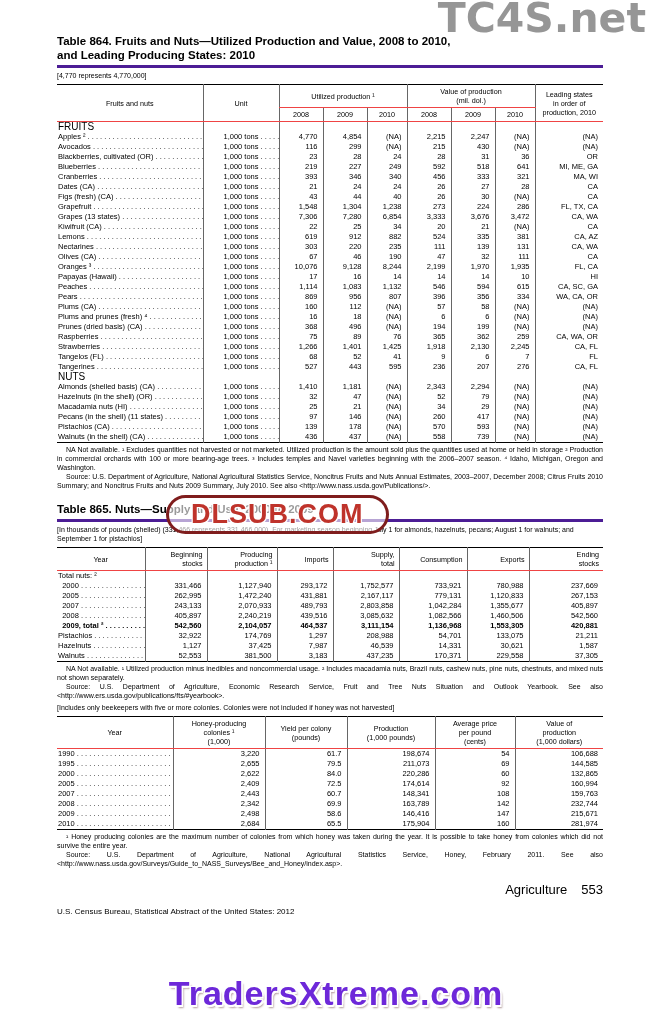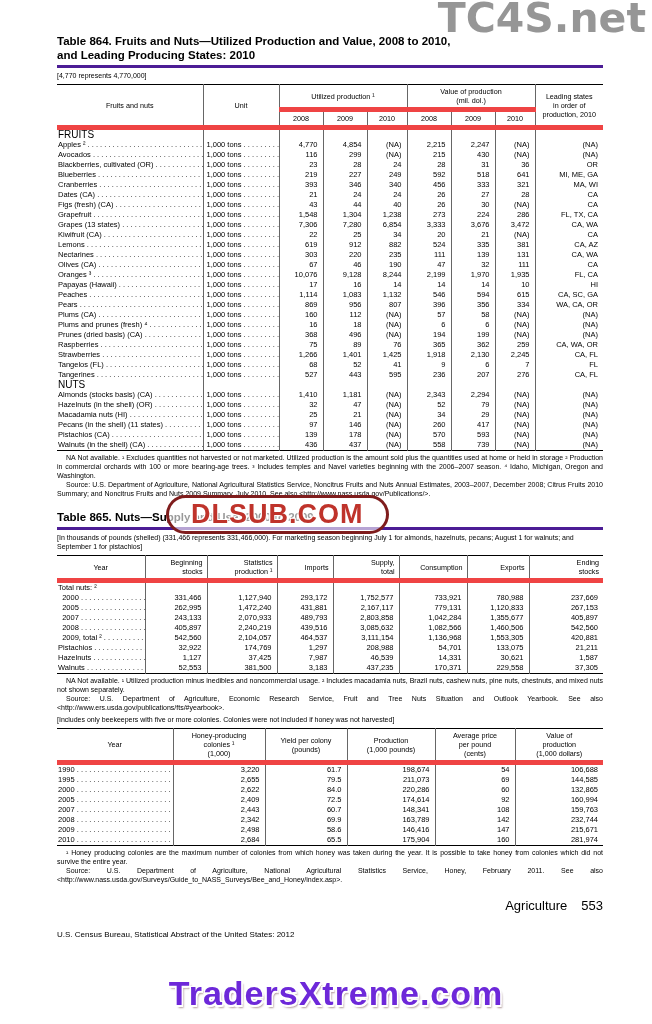--- a/index.html
+++ b/index.html
@@ -15,49 +15,49 @@
     white-space:pre-line; border-bottom:3px solid #4c1d95; padding-bottom:3px;
   }
   .bracket { font-size:7px; line-height:9px; margin:3px 0 4px 0; }
 
   table.stat {
     width:100%; border-collapse:collapse; table-layout:fixed;
     border-top:1px solid #000; border-bottom:1px solid #000;
     font-size:7.5px;
   }
   table.stat thead th {
-    border-left:1px solid #666; border-bottom:5px solid #ef4444;
+    border-left:1px solid #666; border-bottom:1px solid #ef4444;
     font-weight:normal; font-size:7.2px; line-height:9px;
     white-space:pre-line; text-align:center; vertical-align:middle;
     padding:2px 2px;
   }
   table.stat thead th.no-bl { border-left:none; }
   table.stat thead th.num { text-align:right; padding-right:4px;margin-left:22px; }
   table.stat tbody td {
     border-left:1px solid #666; height:10px; line-height:10px;
     padding:0 2px; vertical-align:bottom; overflow:hidden;
   }
   table.stat tbody td.c0 { border-left:none; text-align:left; padding-left:1px; }
   table.stat tbody td.cn { text-align:right; padding-right:5px; }
-  table.stat tbody td.unit { text-align:left; padding-left:3px; }
+  table.stat tbody td.unit { text-align:left; padding-left:20px; }
   td.leader { white-space:nowrap; overflow:hidden; }
   td.leader::after { content:"\00a0. . . . . . . . . . . . . . . . . . . . . . . . . . . . . . . . . . . . . . . . . . . . . . . . . . . . . ."; }
-  tr.bold td { font-weight:normal; }
+  tr.bold td { font-weight:bold; }
   tr.section-row td.c0 { text-align:center; font-size:10px; }
   tr.label-row td.c0 { text-align:left; }
 
   .fn { font-size:7px; line-height:9px; text-align:justify; margin-top:2px; }
   .fn p { text-indent:9px; }
 
   .mt { margin-top:12px; }
 
   .page-footer { margin-top:14px; }
   .chapter-line { text-align:right; font-size:13px; }
   .chapter-line .pageno { display:inline-block; margin-left:14px;text-align:center; }
-  .credit { font-size:8px; margin-top:17px; text-align:left; }
+  .credit { font-size:8px; margin-top:10px; text-align:left; }
 
   .wm-top {
     position:absolute; top:-6px; right:6px; z-index:5;
     color:#969696; font-size:41px; font-weight:bold;
     font-family:"DejaVu Sans", sans-serif;
   }
   .wm-mid {
     position:absolute; top:495px; left:166px; z-index:6;
     border:3px solid #7f1d1d; border-radius:24px; padding:1px 22px;
     background:rgba(255,255,255,0.6);
@@ -394,21 +394,21 @@
           <td class="cn"></td>
           <td class="cn"></td>
           <td class="cn"></td>
           <td class="cn"></td>
           <td class="cn"></td>
           <td class="cn"></td>
           <td class="cn"></td>
           <td class="cn"></td>
         </tr>
         <tr>
-          <td class="c0 leader">Almonds (stocks basis) (CA)</td>
+          <td class="c0 leader">Almonds (shelled basis) (CA)</td>
           <td class="cn leader unit">1,000 tons</td>
           <td class="cn">1,410</td>
           <td class="cn">1,181</td>
           <td class="cn">(NA)</td>
           <td class="cn">2,343</td>
           <td class="cn">2,294</td>
           <td class="cn">(NA)</td>
           <td class="cn">(NA)</td>
         </tr>
         <tr>
@@ -486,21 +486,21 @@
       <col style="width:66px">
         <col style="width:68px">
         <col style="width:62px">
         <col>
     </colgroup>
     <thead>
       <tr>
         <th class="no-bl">Year</th>
         <th class="num">Beginning
 stocks</th>
-        <th class="num">Statistics
+        <th class="num">Producing
 production ¹</th>
         <th class="num">Imports</th>
         <th class="num">Supply,
 total</th>
         <th class="num">Consumption</th>
         <th class="num">Exports</th>
         <th class="num">Ending
 stocks</th>
       </tr>
     </thead>

